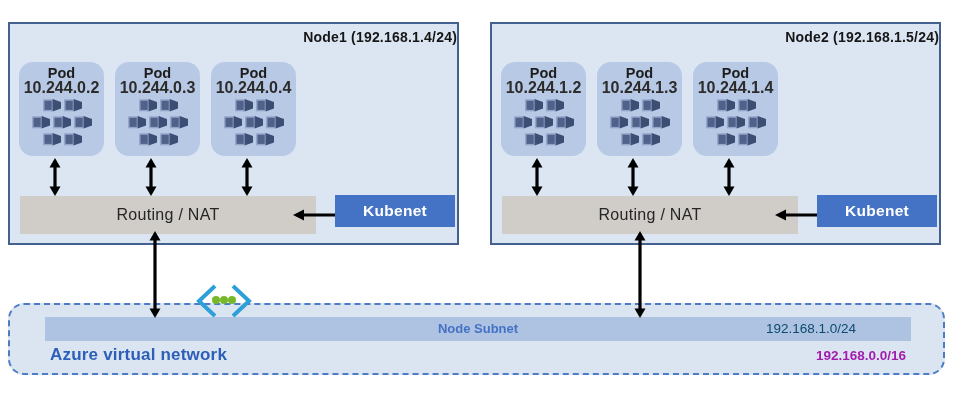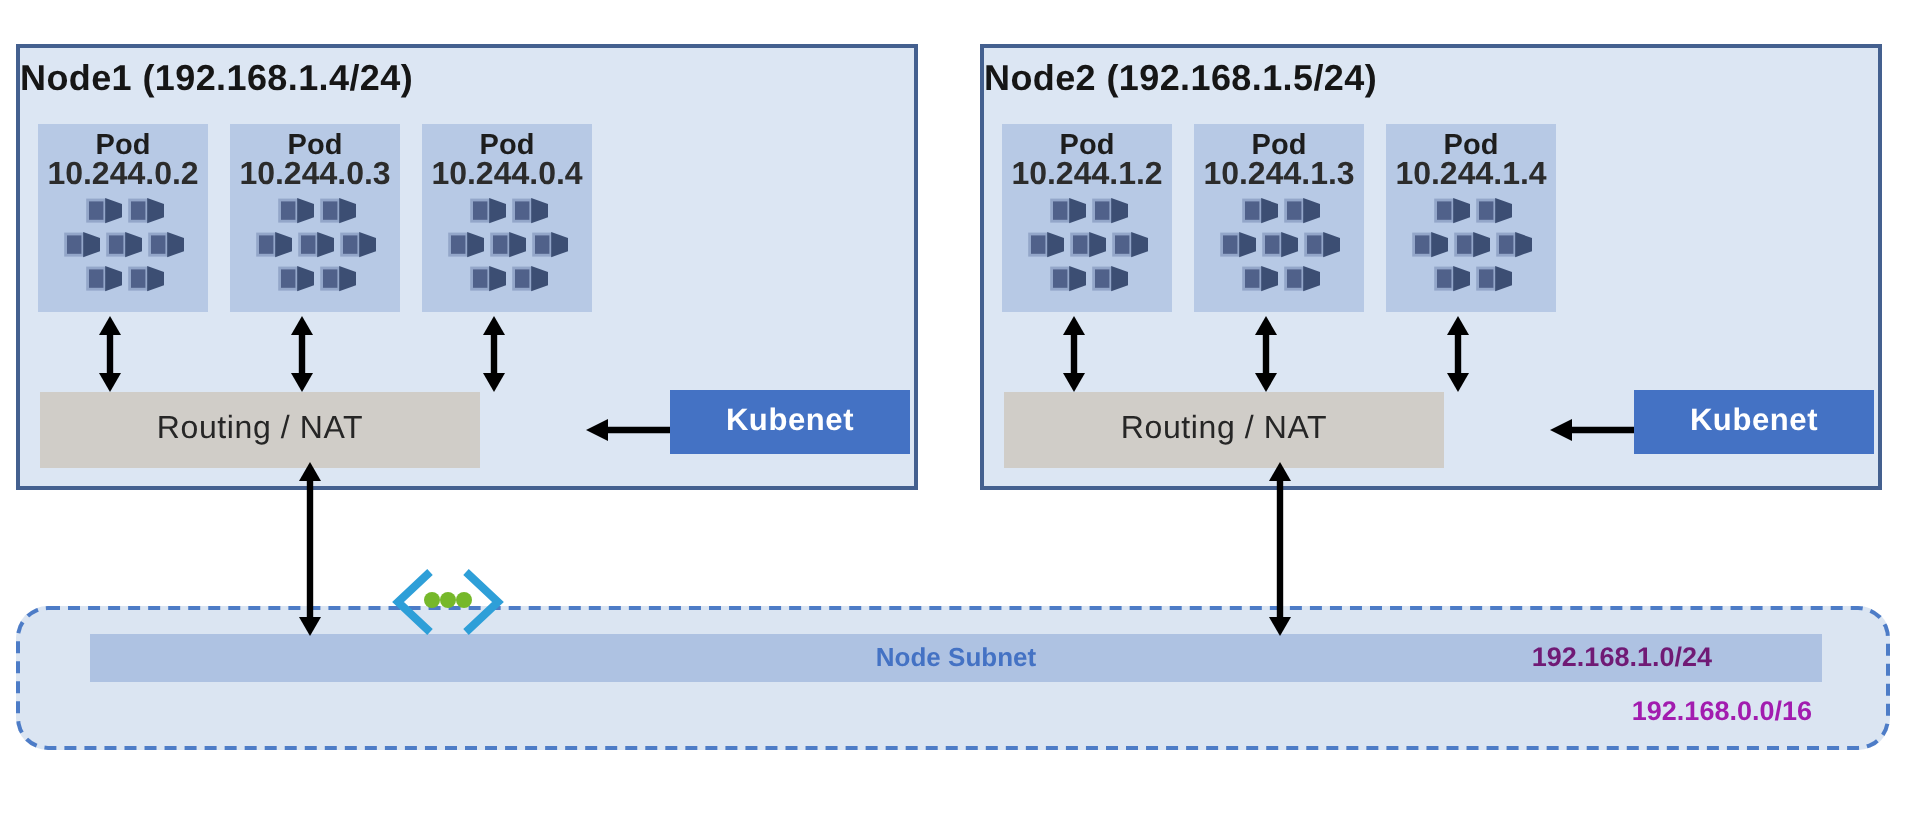--- a/index.html
+++ b/index.html
@@ -10,38 +10,38 @@
   
   .node{
     position:absolute;top:22px;width:451px;height:223px;
     background:var(--node-fill,#dce6f3);
     border:2px solid var(--node-border,#44608f);
     box-sizing:border-box;
   }
   .node.n1{left:8px;}
   .node.n2{left:490px;}
   .node-title{
-    position:absolute;top:5px;left:0;width:100%;text-align:left;
-    font-size:18px;font-weight:700;color:#161616;letter-spacing:.2px;
+    position:absolute;top:5px;left:0;width:100%;text-align:right;
+    font-size:14px;font-weight:700;color:#161616;letter-spacing:.2px;
   }
   
   .pod{
     position:absolute;top:38px;width:85px;height:94px;
     background:var(--pod-fill,#b7c9e5);
-    display:flex;flex-direction:column;align-items:center;box-sizing:border-box;
+    display:flex;flex-direction:column;align-items:center;box-sizing:border-box;border-radius:14px;
   }
   .pod.p0{left:9px;} .pod.p1{left:105px;} .pod.p2{left:201px;}
   .pod-label{font-size:14.5px;font-weight:700;color:#1d1d1d;margin-top:3px;line-height:16px;}
   .pod-ip{font-size:16px;font-weight:600;color:#2c2c2c;line-height:13px;}
   .pods-icon{margin-top:3px;}
   .pod-unit-box{fill:var(--pod-icon-mid,#50618a);stroke:var(--pod-icon-light,#93a6c9);stroke-width:1.4px;}
   .pod-unit-horn{fill:var(--pod-icon-dark,#3c4e73);}
   
   .routing{
-    position:absolute;left:10px;top:172px;width:220px;height:38px;
+    position:absolute;left:10px;top:172px;width:296px;height:38px;
     background:var(--routing-fill,#d0cdc8);
     display:flex;align-items:center;justify-content:center;
     font-size:16px;color:#262626;letter-spacing:.3px;
   }
   .kubenet{
     position:absolute;left:325px;top:171px;width:120px;height:32px;
     background:var(--kubenet-fill,#4472c4);
     display:flex;align-items:center;justify-content:center;
     font-size:15.5px;font-weight:700;color:var(--kubenet-text,#ffffff);letter-spacing:.3px;
   }
@@ -62,21 +62,21 @@
   .subnet-bar{
     position:absolute;left:35px;top:12px;width:866px;height:24px;
     background:var(--subnet-fill,#aec2e2);
   }
   .subnet-label{
     position:absolute;left:0;width:100%;top:4px;text-align:center;
     font-size:13px;font-weight:700;color:var(--subnet-label,#4472c4);
   }
   .subnet-cidr{
     position:absolute;right:55px;top:4px;
-    font-size:13.5px;font-weight:700;color:#701a75;
+    font-size:13.5px;font-weight:400;color:#0c4a6e;
   }
   .vnet-name{
     position:absolute;left:40px;top:40px;
     font-size:17px;font-weight:700;color:var(--vnet-label,#2d5fb8);letter-spacing:.2px;
   }
   .vnet-cidr{
     position:absolute;right:37px;top:43px;
     font-size:13.5px;font-weight:600;color:#a21caf;
   }
   
@@ -242,20 +242,21 @@
       <line x1="7" y1="7" x2="7" y2="80"></line>
       <polygon points="7,0 12.5,9.5 1.5,9.5"></polygon>
       <polygon points="7,87 12.5,77.5 1.5,77.5"></polygon>
     </svg>
 
   <div class="vnet">
     <div class="subnet-bar">
       <span class="subnet-label">Node Subnet</span>
       <span class="subnet-cidr">192.168.1.0/24</span>
     </div>
+    <div class="vnet-name">Azure virtual network</div>
     <div class="vnet-cidr">192.168.0.0/16</div>
   </div>
 
   <svg class="vnet-icon" width="60" height="40" viewBox="0 0 60 40">
     <polyline points="21,5 5,20 21,35"></polyline>
     <polyline points="39,5 55,20 39,35"></polyline>
     <circle cx="22" cy="19" r="4"></circle>
     <circle cx="30" cy="19" r="4"></circle>
     <circle cx="38" cy="19" r="4"></circle>
   </svg>

